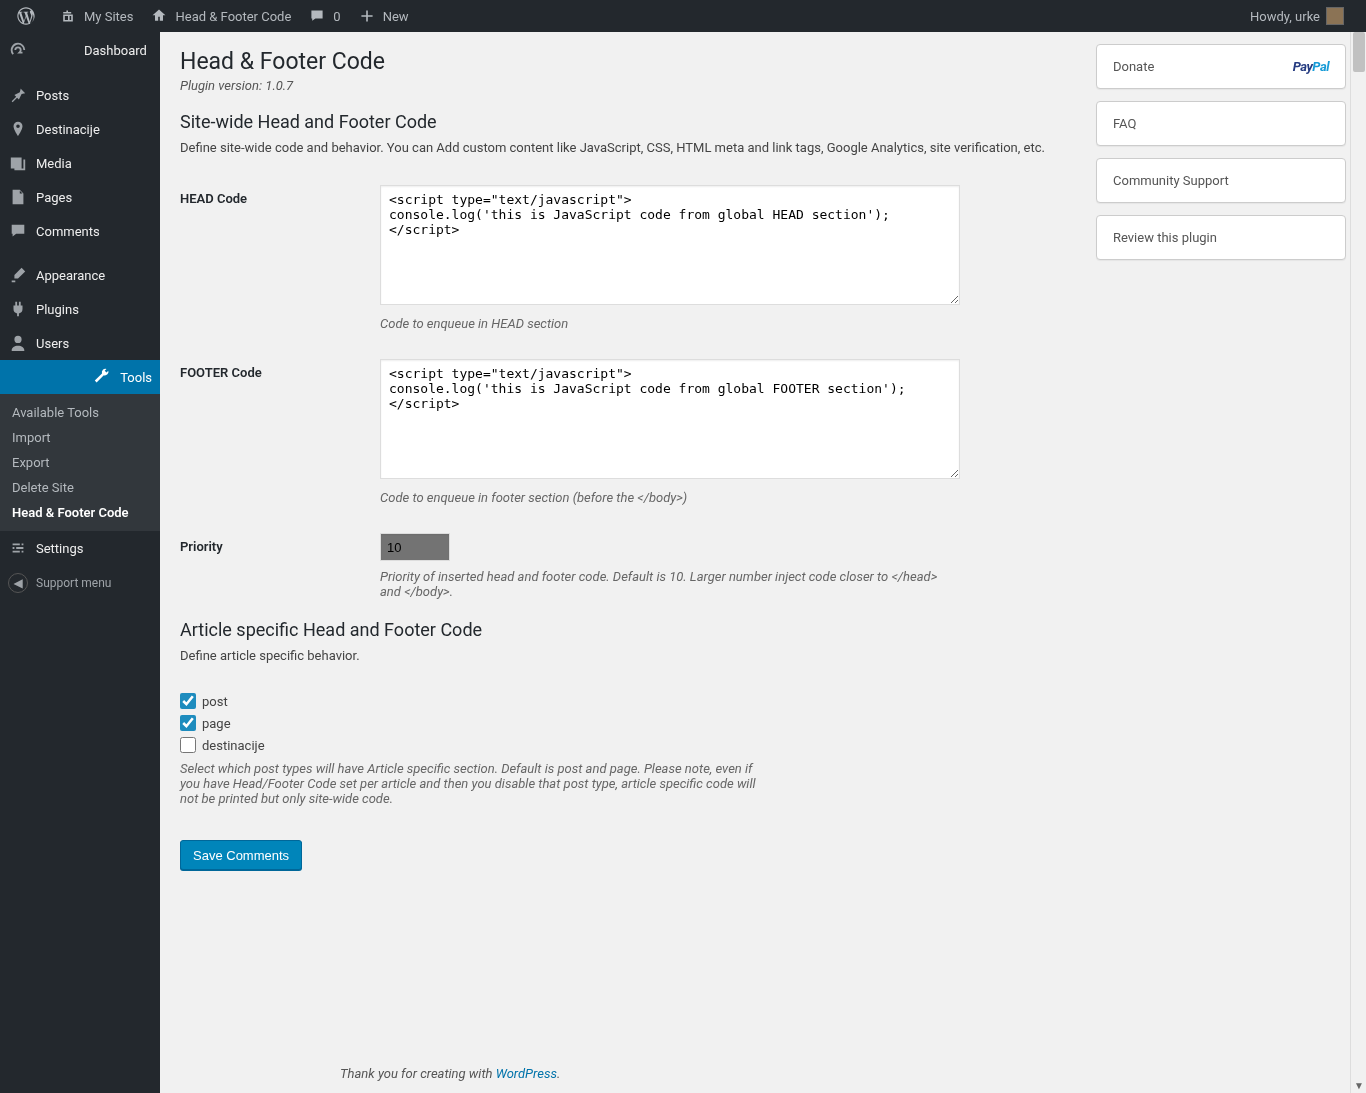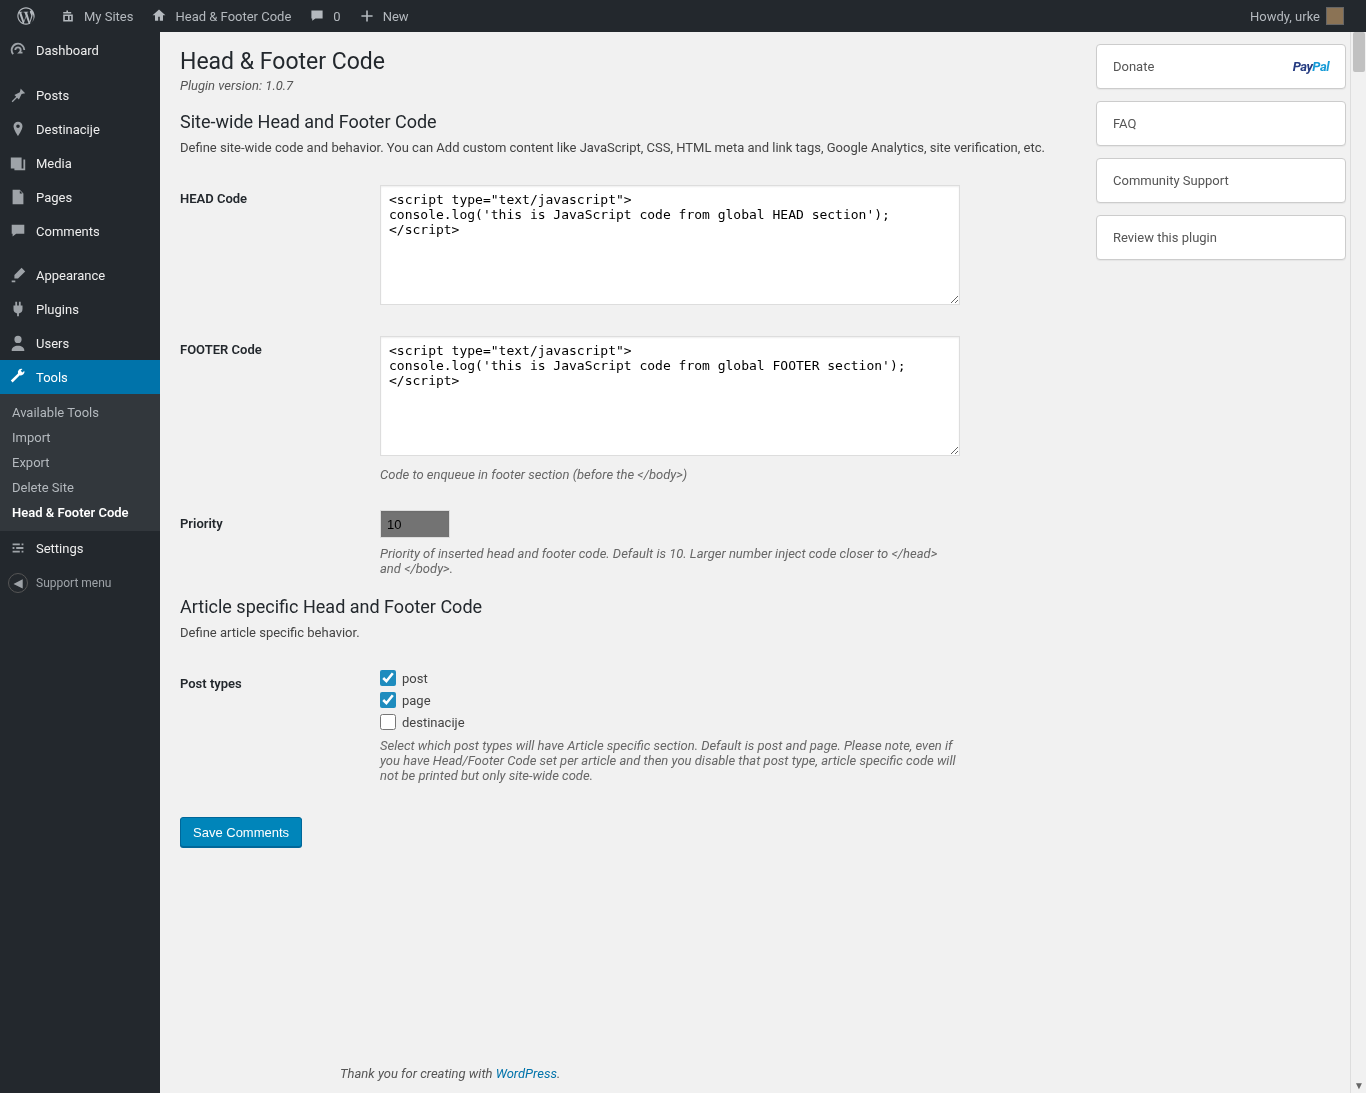--- a/index.html
+++ b/index.html
@@ -39,26 +39,27 @@
   font-size: 13px;
   padding-top: 0;
 }
 .menu-item {
   display: flex; align-items: center;
   padding: 8px 8px;
   color: #eee;
   cursor: pointer;
   height: 34px;
 }
-.menu-item.top { height: 36px; }
+.menu-item.top { height: 36px; gap: 48px; }
 .menu-item .micon { width: 20px; height: 20px; display:inline-flex; align-items:center; justify-content:center; margin-right:8px; color:#9ea3a8; font-size:16px; }
 .menu-item.active {
   background: #0073aa;
   color: #fff;
   position: relative;
+  justify-content: flex-end;
 }
 .menu-item.active .micon { color:#fff; }
 .menu-item.active::after {
   content: '';
   position: absolute;
   right: -8px; top: 50%;
   transform: translateY(-50%);
   border: 8px solid transparent;
   border-right-color: #f1f1f1;
 }
@@ -361,20 +362,21 @@
           <h2 class="section">Site-wide Head and Footer Code</h2>
           <p class="desc">Define site-wide code and behavior. You can Add custom content like JavaScript, CSS, HTML meta and link tags, Google Analytics, site verification, etc.</p>
 
           <div class="form-table">
             <div class="form-row">
               <div class="th">HEAD Code</div>
               <div class="td">
                 <textarea class="code-area" style="">&lt;script type="text/javascript"&gt;
 console.log('this is JavaScript code from global HEAD section');
 &lt;/script&gt;</textarea>
+                <div class="help">Code to enqueue in HEAD section</div>
               </div>
             </div>
 
             <div class="form-row">
               <div class="th">FOOTER Code</div>
               <div class="td">
                 <textarea class="code-area" style="">&lt;script type="text/javascript"&gt;
 console.log('this is JavaScript code from global FOOTER section');
 &lt;/script&gt;</textarea>
                 <div class="help">Code to enqueue in footer section (before the &lt;/body&gt;)</div>
@@ -388,21 +390,20 @@
                 <div class="help">Priority of inserted head and footer code. Default is 10. Larger number inject code closer to &lt;/head&gt; and &lt;/body&gt;.</div>
               </div>
             </div>
           </div>
 
           <h2 class="section">Article specific Head and Footer Code</h2>
           <p class="desc">Define article specific behavior.</p>
 
           <div class="form-table">
             <div class="form-row">
-              <div class="th">Post types</div>
               <div class="td">
                 <div class="checkbox-row">
                   <input type="checkbox" checked="" style="">
                   <span>post</span>
                 </div>
                 <div class="checkbox-row">
                   <input type="checkbox" checked="" style="">
                   <span>page</span>
                 </div>
                 <div class="checkbox-row">

